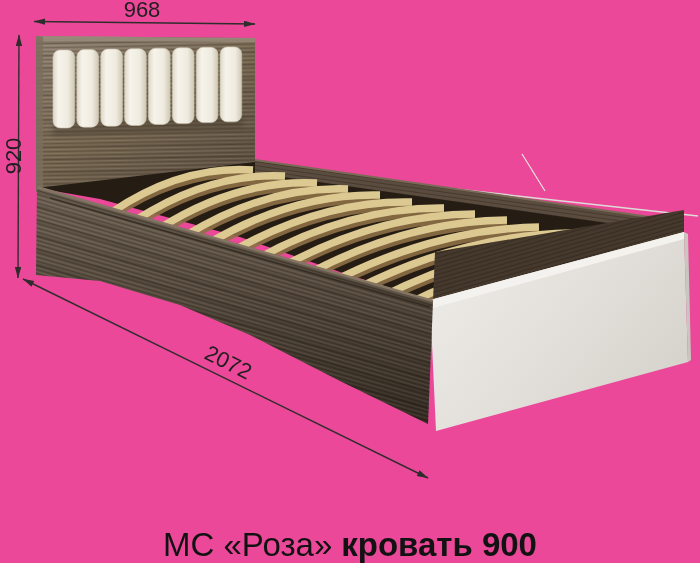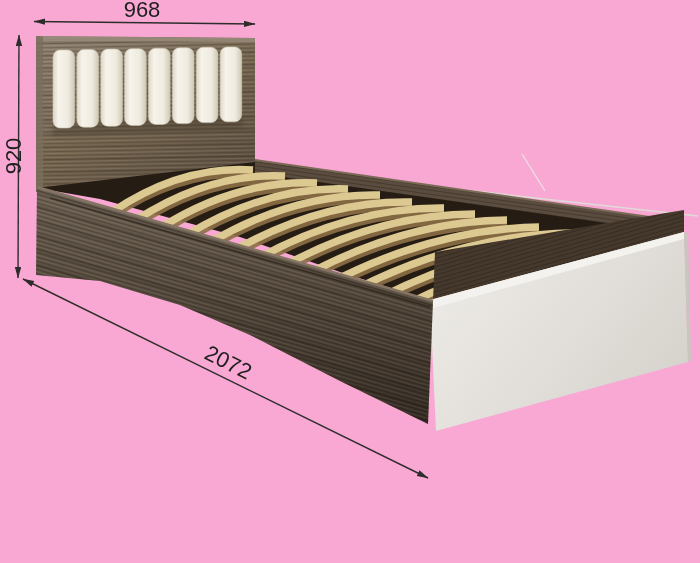--- a/index.html
+++ b/index.html
@@ -1,17 +1,17 @@
 <!DOCTYPE html>
 <html><head>
 <meta charset="utf-8">
 <style>
   html,body{margin:0;padding:0;background:#ffffff;}
   body{width:700px;height:563px;overflow:hidden;}
-  .stage{position:relative;width:700px;height:563px;font-family:"Liberation Sans",sans-serif;background:#f9a8d4;}
+  .stage{position:relative;width:700px;height:563px;font-family:"Liberation Sans",sans-serif;background:#ec4899;}
   .stage svg{position:absolute;left:0;top:0;}
   .caption{position:absolute;left:0;right:0;top:527px;text-align:center;
            font-size:33px;line-height:36px;color:#121212;white-space:nowrap;}
   .caption .series{font-weight:400;margin-right:9px;}
   .caption .prod{font-weight:700;}
   .dimtext{font-size:22px;font-family:"Liberation Sans",sans-serif;}
 </style>
 </head>
 <body>
 
@@ -145,13 +145,16 @@
     <line x1="19" y1="35" x2="18" y2="278" marker-start="url(#dimarrow)" marker-end="url(#dimarrow)"></line>
     <line x1="23" y1="279" x2="428" y2="478" marker-start="url(#dimarrow)" marker-end="url(#dimarrow)"></line>
   </g>
   <g fill="#1f1f1f">
     <text class="dimtext" x="142" y="17" text-anchor="middle">968</text>
     <text class="dimtext" transform="translate(21,156) rotate(-90)" text-anchor="middle">920</text>
     <text class="dimtext" transform="translate(225,369) rotate(26.5)" text-anchor="middle">2072</text>
   </g>
 </svg>
 
+<div class="caption">
+  <span class="series">МС «Роза»</span><b class="prod">кровать 900</b>
+</div>
 </div>
 
 </body></html>

